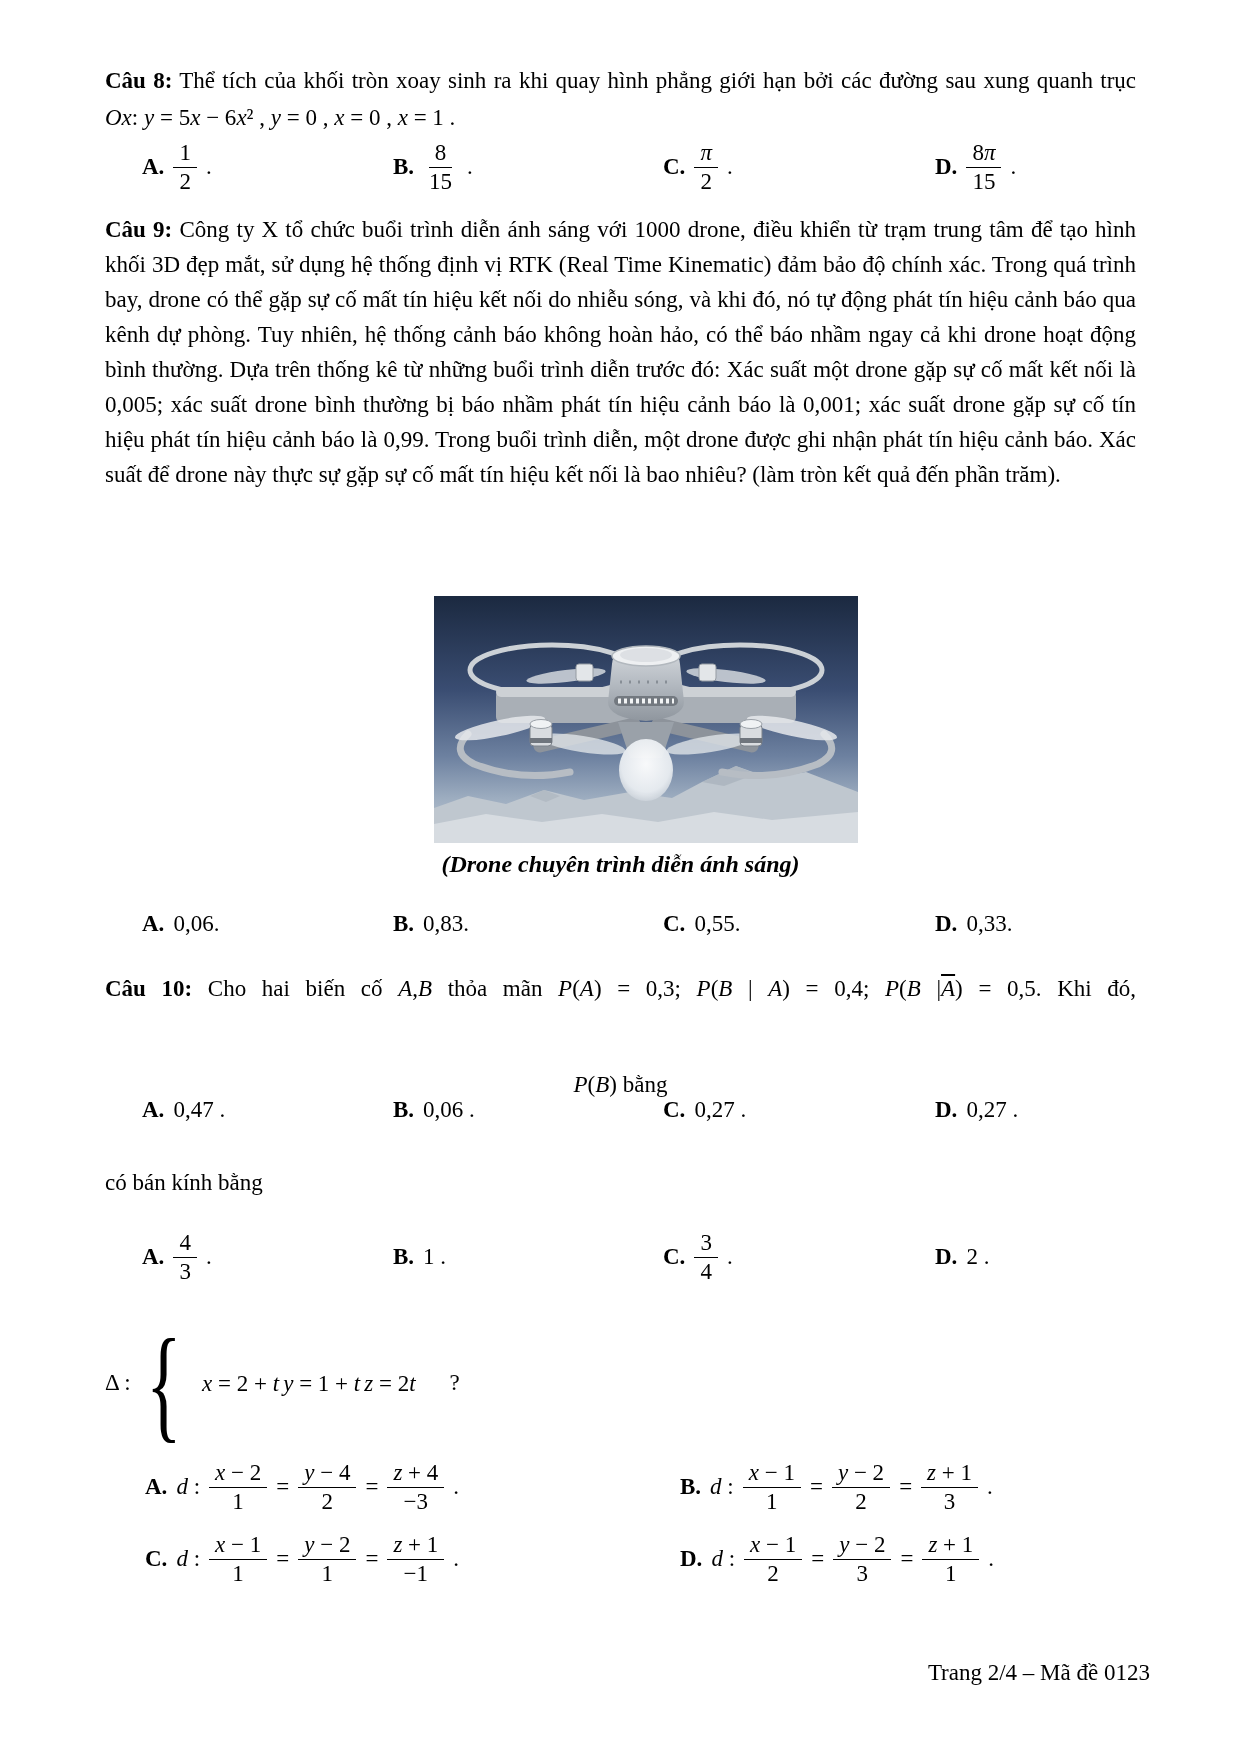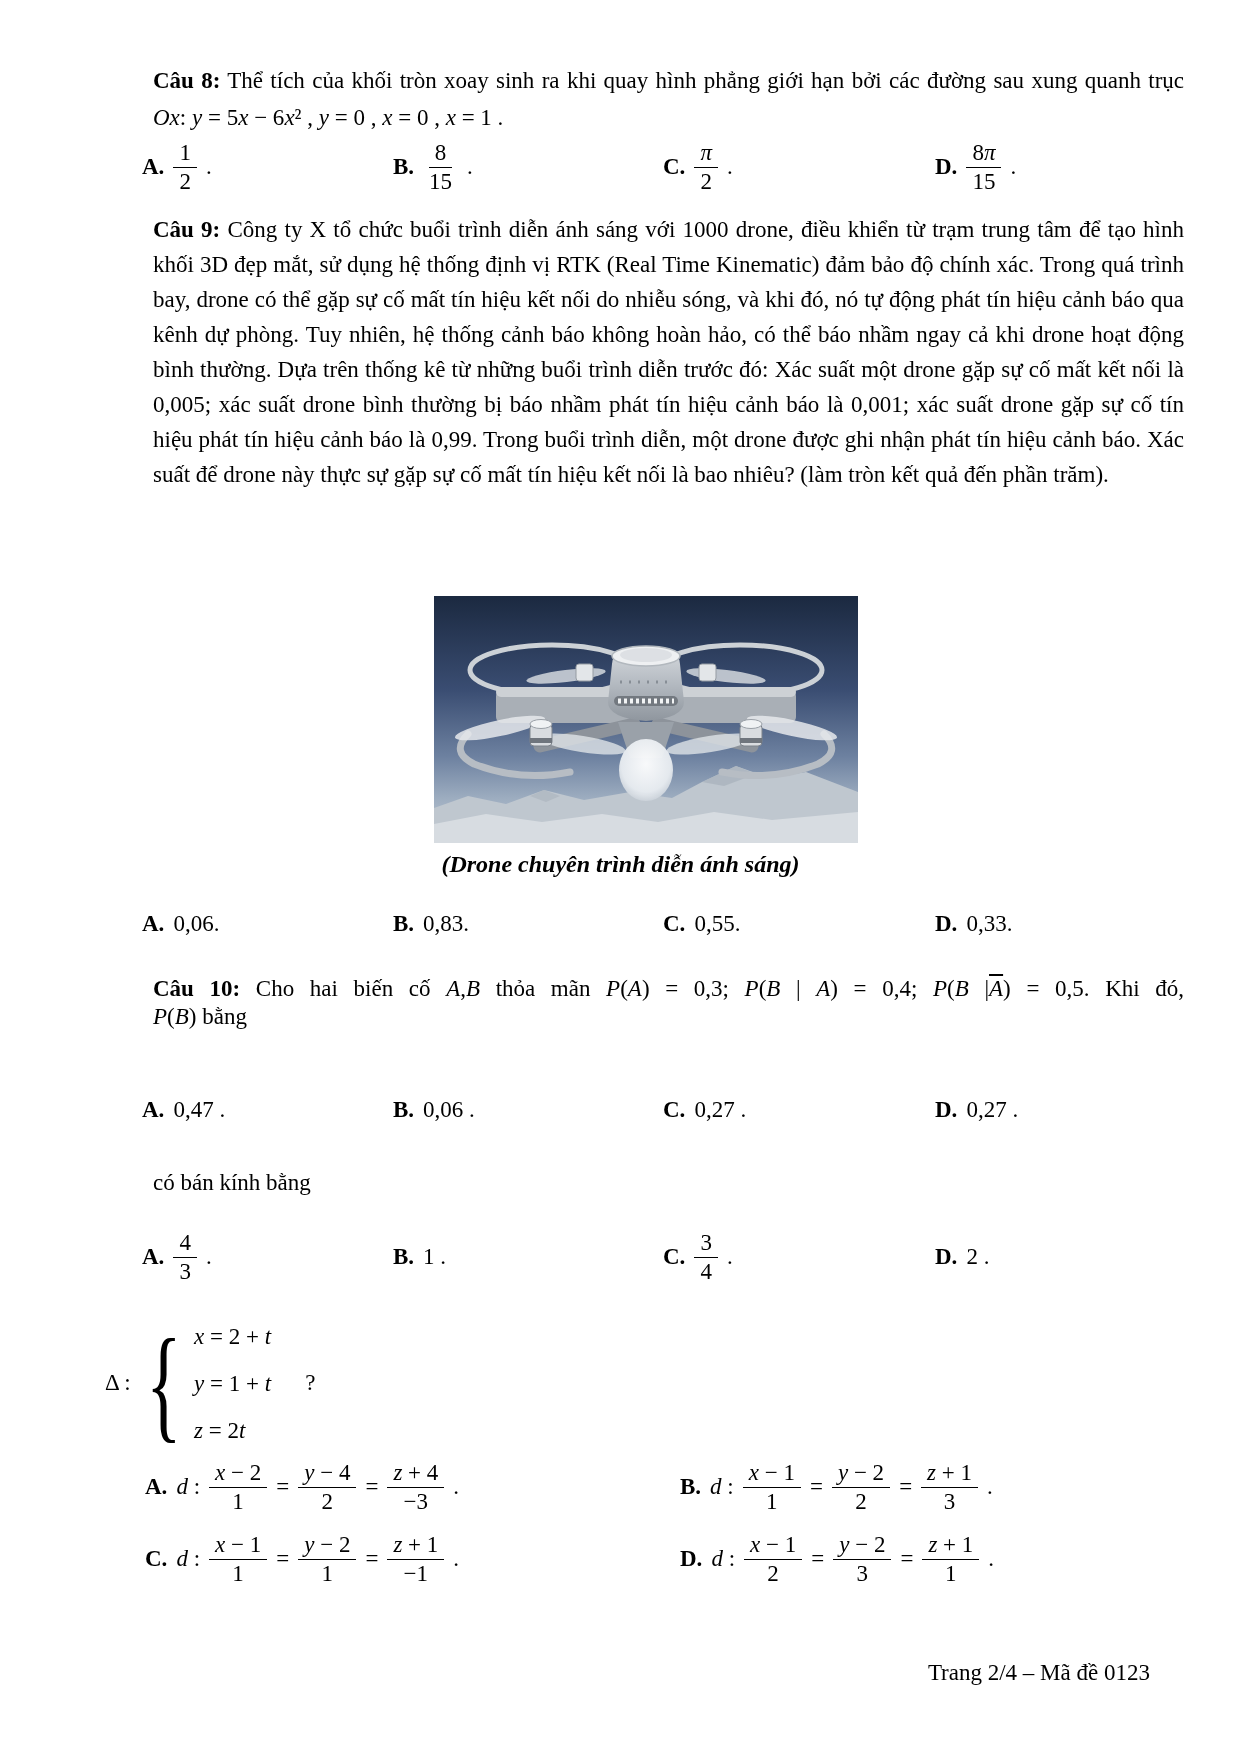--- a/index.html
+++ b/index.html
@@ -1,21 +1,21 @@
 <!DOCTYPE html>
 <html><head>
 <meta charset="utf-8">
 <style>
   html,body{margin:0;padding:0;background:#ffffff;}
   .page{
     position:relative;width:1241px;height:1755px;background:#ffffff;
     font-family:"Liberation Serif","DejaVu Serif",serif;
     font-size:23px;color:#000;overflow:hidden;
   }
-  .block{position:absolute;left:105px;width:1031px;margin-left:48px;}
+  .block{position:absolute;left:105px;width:1031px;}
   .jt{text-align:justify;}
   .jl{text-align:justify;text-align-last:justify;}
   .lh37{line-height:37px;}
   .lh35{line-height:35px;}
   .ql{font-weight:bold;}
   .math{font-style:normal;}
   .ovl{text-decoration:overline;}
   
   .opt-row{position:absolute;left:105px;width:1031px;height:32px;}
   .opt-row-fr{position:absolute;left:105px;width:1031px;height:70px;}
@@ -28,21 +28,21 @@
   .frac .fn{padding:0 6px 1px;border-bottom:1.5px solid #000;}
   .frac .fd{padding:1px 6px 0;}
   
   .figure{position:absolute;left:434px;top:596px;width:424px;height:247px;}
   .fig-svg{display:block;width:424px;height:247px;}
   .caption{position:absolute;left:105px;width:1031px;top:851px;text-align:center;font-style:italic;font-size:24px;font-weight:bold;}
   
   .system{position:absolute;left:105px;top:1324px;display:flex;align-items:center;height:118px;}
   .sys-delta{margin-right:2px;}
   .sys-brace{display:inline-block;font-size:128px;line-height:110px;font-weight:400;transform:scaleX(.58);transform-origin:center;}
-  .sys-eqs{display:flex;flex-direction:column;gap:12px;margin-left:0px;}
+  .sys-eqs{display:flex;flex-direction:row;gap:4px;margin-left:8px;}
   .sys-eqs .eq{line-height:35px;}
   .sys-q{margin-left:34px;align-self:center;}
   .footer{position:absolute;top:1660px;right:91px;font-size:23px;}
 </style>
 </head>
 <body>
 
 <div class="page">
 
   <div class="block jt lh37" style="top:62px;">
@@ -170,21 +170,21 @@
       </span>
     <span class="opt c4">
         <b class="ol">D.</b>
         <span>0,33.</span>
       </span>
   </div>
 
   <div class="block jl" style="top:968px;line-height:42px;">
     <span class="ql">Câu 10:</span><span> Cho hai biến cố </span><span class="math"><i>A</i>,<i>B</i></span><span> thỏa mãn </span><span class="math"><i>P</i>(<i>A</i>) = 0,3; <i>P</i>(<i>B</i> | <i>A</i>) = 0,4; <i>P</i>(<i>B</i> |</span><span class="math ovl"><i>A</i></span><span class="math">) = 0,5.</span><span> Khi đó,</span>
   </div>
-  <div class="block" style="top:1004px;">
+  <div class="block" style="top:1072px;text-align:center;">
     <span class="math"><i>P</i>(<i>B</i>)</span><span> bằng</span>
   </div>
 
   <div class="opt-row" style="top:1094px;">
     <span class="opt c1">
         <b class="ol">A.</b>
         <span>0,47 .</span>
       </span>
     <span class="opt c2">
         <b class="ol">B.</b>

